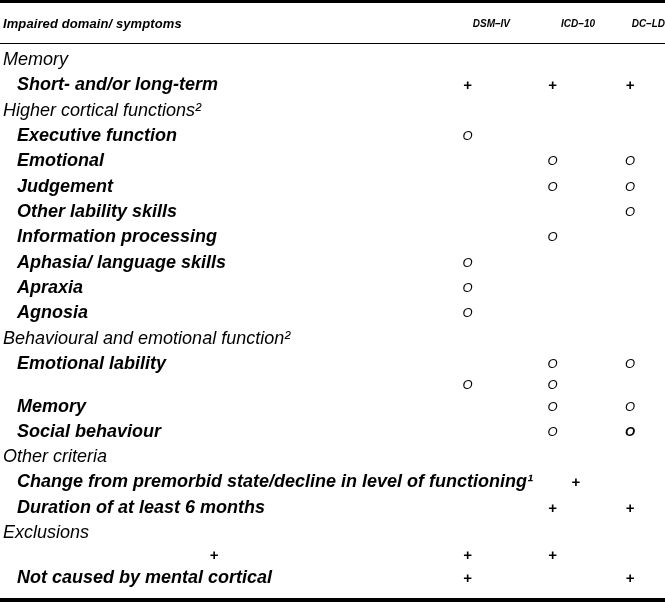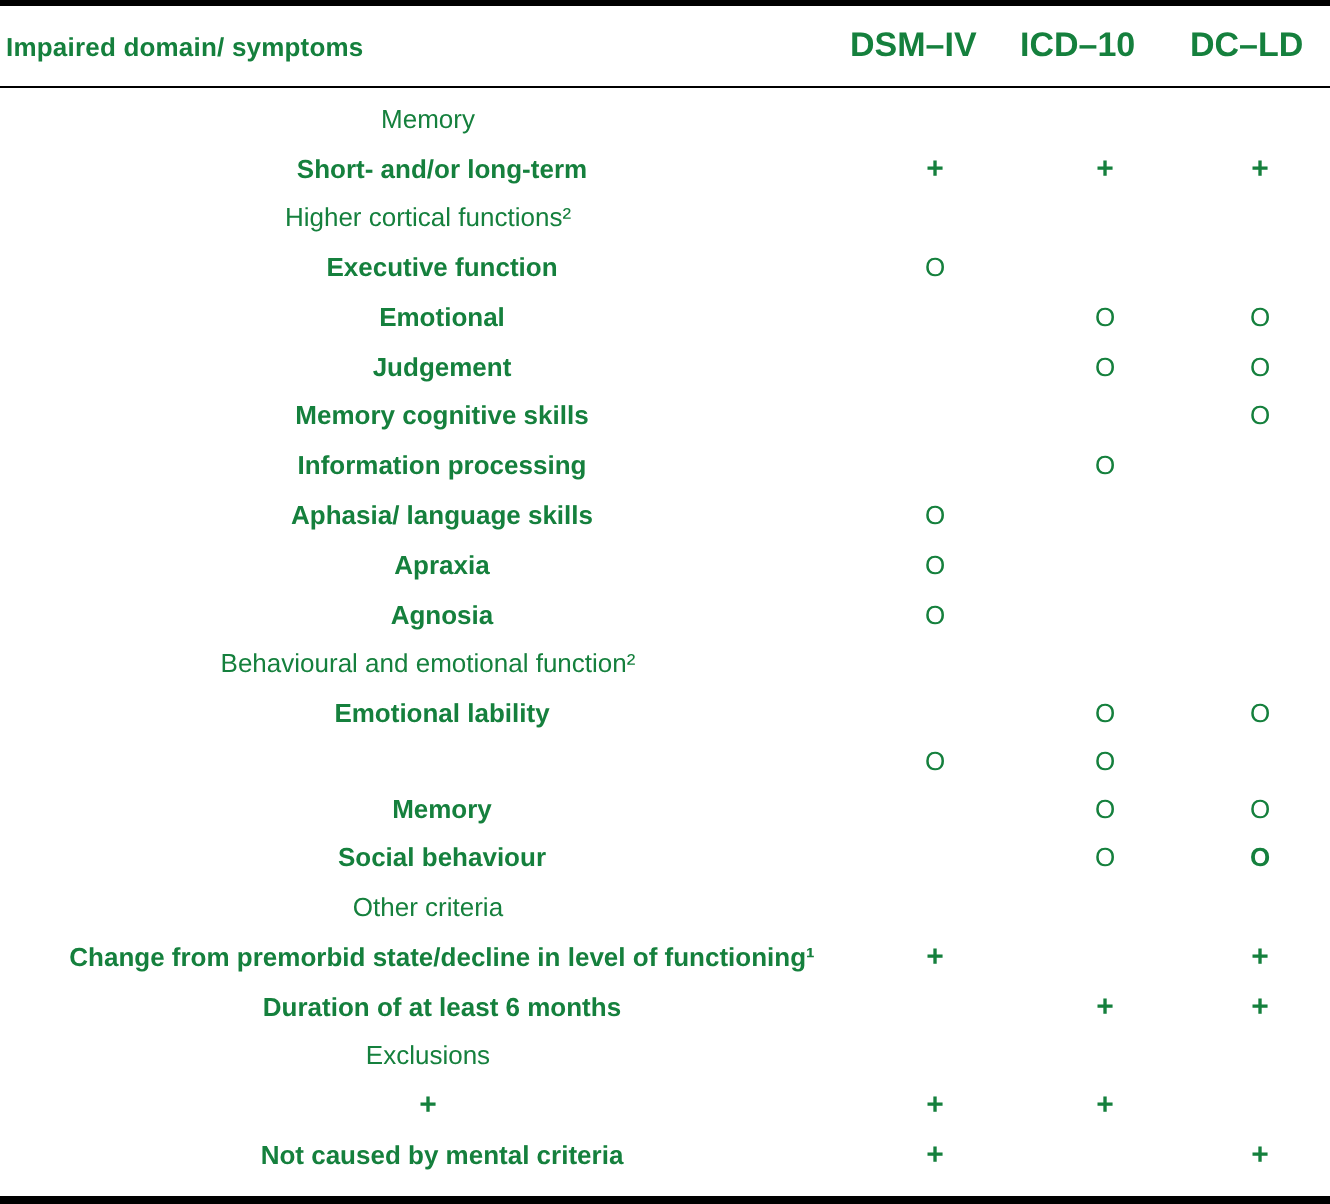--- a/index.html
+++ b/index.html
@@ -2,66 +2,66 @@
 <html><head>
 <meta charset="utf-8">
 <style>
   * { margin: 0; padding: 0; box-sizing: border-box; }
   html, body { background: #ffffff; }
   .page {
     position: relative;
     width: 665px;
     height: 602px;
     background: #ffffff;
-    color: #15803d;
+    color: #000000;
     font-family: "Liberation Sans", sans-serif;
     display: flex;
     flex-direction: column;
     border-top: 3px solid #000;
     border-bottom: 4px solid #000;
     overflow: hidden;
+    font-style: italic;
   }
   .thead {
     display: grid;
     grid-template-columns: 1fr 85px 85px 70px;
     align-items: center;
     height: 41px;
     border-bottom: 1.5px solid #000;
     padding-left: 3px;
     flex: 0 0 auto;
   }
   .thead .title-cell {
     font-size: 13px;
     font-weight: bold;
     letter-spacing: 0.1px;
   }
   .thead .col-head {
-    font-size: 17px;
-    font-weight: bold;
-    text-align: left;
+    font-size: 10px;
+    font-weight: bold;
+    text-align: right;
     white-space: nowrap;
   }
   .tbody {
     flex: 1 1 auto;
     display: flex;
     flex-direction: column;
     padding-top: 3px;
     padding-bottom: 8px;
   }
   .row {
     flex: 1 1 auto;
     display: grid;
     grid-template-columns: 1fr 85px 85px 70px;
     align-items: center;
     padding-left: 3px;
   }
   .row .label {
-    font-size: 13px;
+    font-size: 18px;
     white-space: nowrap;
-    text-align: center;
   }
   .row.section .label {
     font-weight: normal;
     padding-left: 0;
   }
   .row.item .label {
     font-weight: bold;
     padding-left: 14px;
   }
   .cell {
@@ -122,21 +122,21 @@
         <div class="cell circ">O</div>
         <div class="cell circ">O</div>
       </div>
       <div class="row item">
         <div class="label">Judgement</div>
         <div class="cell"></div>
         <div class="cell circ">O</div>
         <div class="cell circ">O</div>
       </div>
       <div class="row item">
-        <div class="label">Memory cognitive skills</div>
+        <div class="label">Other lability skills</div>
         <div class="cell"></div>
         <div class="cell"></div>
         <div class="cell circ">O</div>
       </div>
       <div class="row item">
         <div class="label">Information processing</div>
         <div class="cell"></div>
         <div class="cell circ">O</div>
         <div class="cell"></div>
       </div>
@@ -210,19 +210,19 @@
         <div class="cell"></div>
         <div class="cell"></div>
         <div class="cell"></div>
       </div>
       <div class="row item">
         <div class="cell plus">+</div>
         <div class="cell plus">+</div>
         <div class="cell plus">+</div>
       </div>
       <div class="row item">
-        <div class="label">Not caused by mental criteria</div>
+        <div class="label">Not caused by mental cortical</div>
         <div class="cell plus">+</div>
         <div class="cell"></div>
         <div class="cell plus">+</div>
       </div>
     </div>
 </div>
 
 </body></html>

